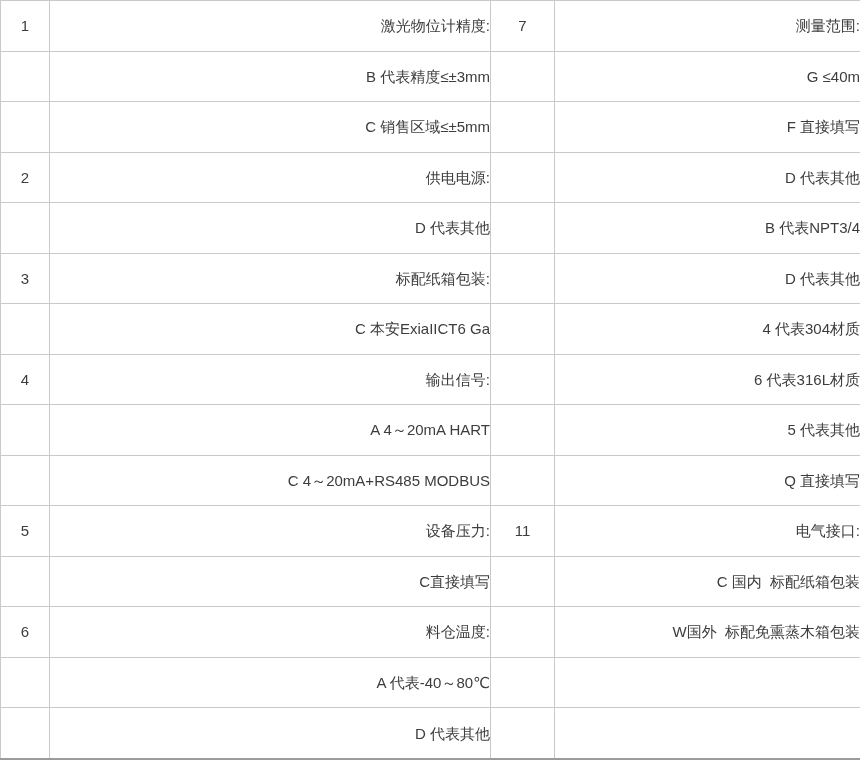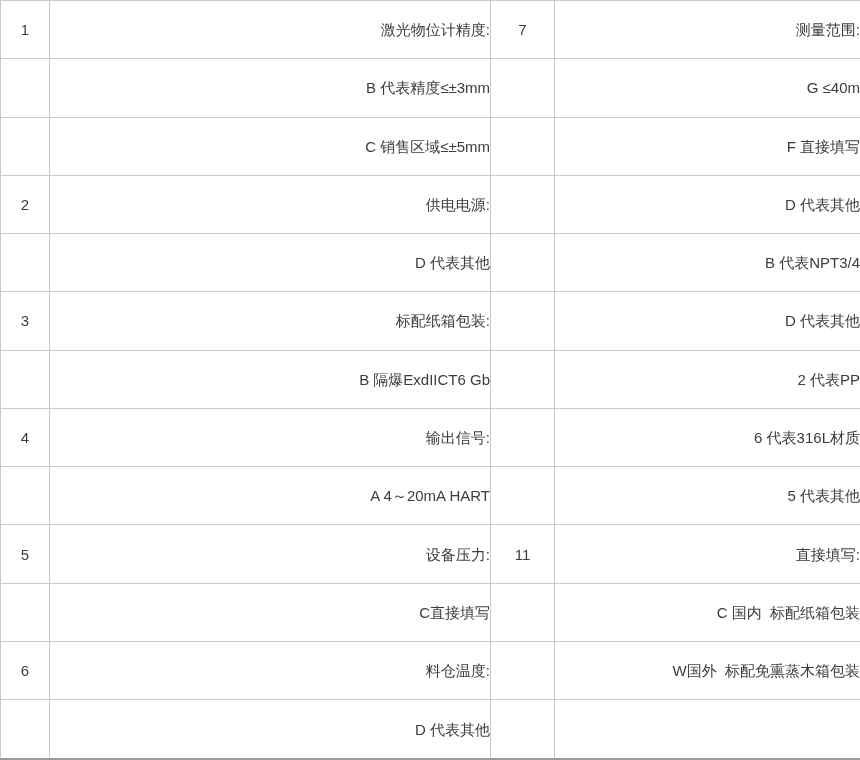--- a/index.html
+++ b/index.html
@@ -86,54 +86,66 @@
       <td class="txt txt-r">B 代表NPT3/4</td>
     </tr>
     <tr>
       <td class="num">3</td>
       <td class="txt">标配纸箱包装:</td>
       <td class="num"></td>
       <td class="txt txt-r">D 代表其他</td>
     </tr>
     <tr>
       <td class="num"></td>
-      <td class="txt">B 隔爆ExdIICT6 Gb</td>
+      <td class="txt">C 本安ExiaIICT6 Ga</td>
       <td class="num"></td>
-      <td class="txt txt-r">2 代表PP</td>
+      <td class="txt txt-r">4 代表304材质</td>
     </tr>
     <tr>
       <td class="num">4</td>
       <td class="txt">输出信号:</td>
       <td class="num"></td>
       <td class="txt txt-r">6 代表316L材质</td>
     </tr>
     <tr>
       <td class="num"></td>
       <td class="txt">A 4～20mA HART</td>
       <td class="num"></td>
       <td class="txt txt-r">5 代表其他</td>
     </tr>
     <tr>
+      <td class="num"></td>
+      <td class="txt">C 4～20mA+RS485 MODBUS</td>
+      <td class="num"></td>
+      <td class="txt txt-r">Q 直接填写</td>
+    </tr>
+    <tr>
       <td class="num">5</td>
       <td class="txt">设备压力:</td>
       <td class="num">11</td>
-      <td class="txt txt-r">直接填写:</td>
+      <td class="txt txt-r">电气接口:</td>
     </tr>
     <tr>
       <td class="num"></td>
       <td class="txt">C直接填写</td>
       <td class="num"></td>
       <td class="txt txt-r">C 国内  标配纸箱包装</td>
     </tr>
     <tr>
       <td class="num">6</td>
       <td class="txt">料仓温度:</td>
       <td class="num"></td>
       <td class="txt txt-r">W国外  标配免熏蒸木箱包装</td>
     </tr>
     <tr>
       <td class="num"></td>
+      <td class="txt">A 代表-40～80℃</td>
+      <td class="num"></td>
+      <td class="txt txt-r"></td>
+    </tr>
+    <tr>
+      <td class="num"></td>
       <td class="txt">D 代表其他</td>
       <td class="num"></td>
       <td class="txt txt-r"></td>
     </tr>
   </tbody>
 </table>
 
 </body></html>

